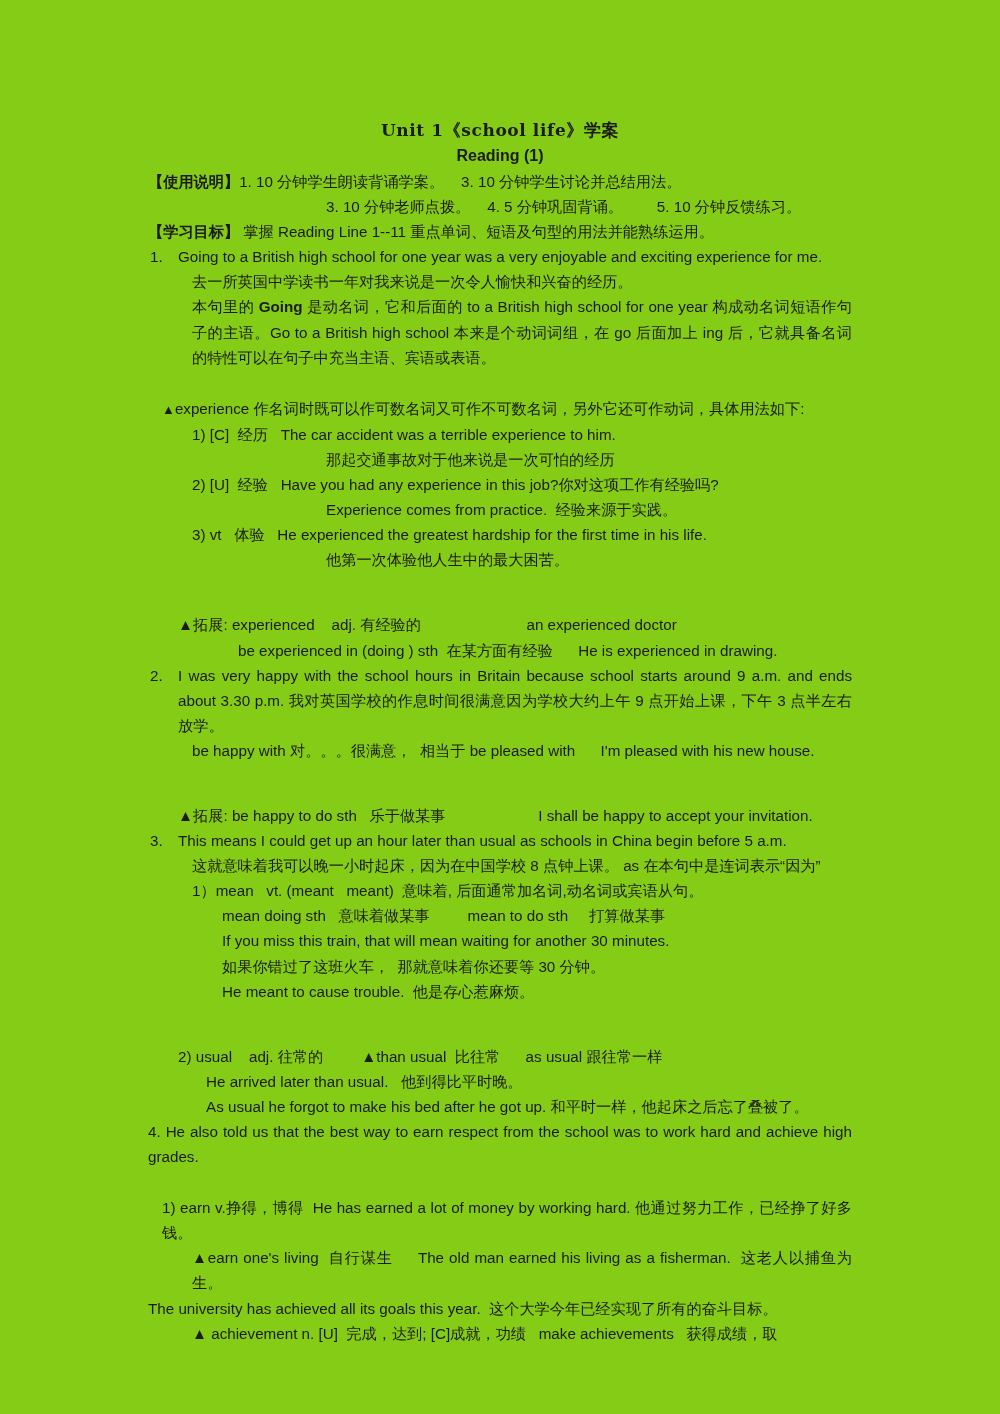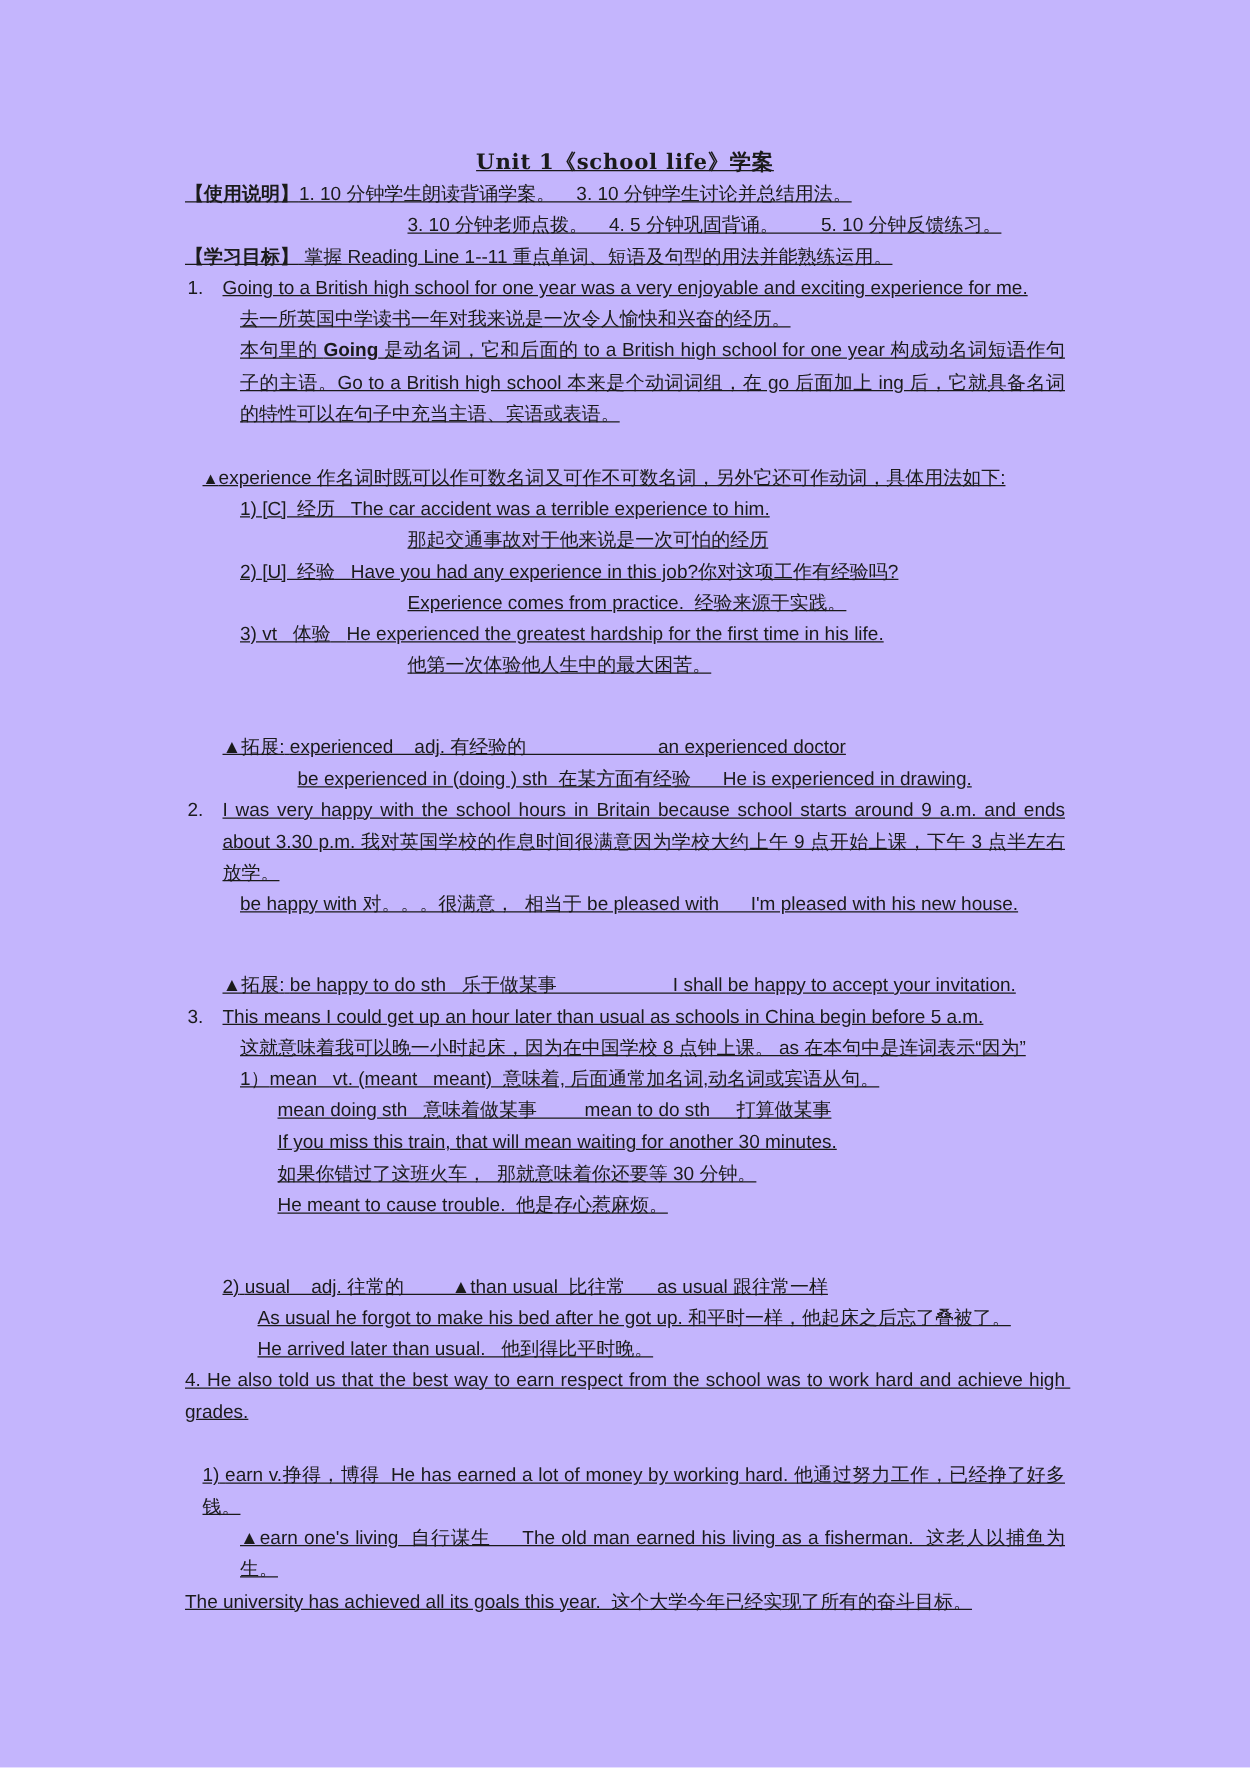--- a/index.html
+++ b/index.html
@@ -12,24 +12,23 @@
     height: 1414px;
     font-family: "Liberation Sans", "DejaVu Sans", sans-serif;
     color: #1a1a1a;
     -webkit-font-smoothing: antialiased;
   }
 
   .page {
     position: relative;
     width: 1000px;
     height: 1414px;
-    background: #c4b5fd;
+    background: #84cc16;
     box-sizing: border-box;
     padding: 118px 72px 0 148px;
-    text-decoration: underline;
   }
 
   .doc-body {
     width: 704px;
     font-size: 15.2px;
     line-height: 25.1px;
     color: #1b1b1b;
   }
 
   
@@ -84,20 +83,21 @@
   .tri { font-size: 13px; }
   .nowrap { white-space: pre; }
 </style>
 </head>
 <body>
 
 <div class="page">
   <div class="doc-body">
 
     <div class="title-main">Unit 1《school life》学案</div>
+    <div class="title-sub">Reading (1)</div>
 
     <div class="line ind0"><span class="b">【使用说明】</span><span>1. 10 分钟学生朗读背诵学案。    3. 10 分钟学生讨论并总结用法。</span></div>
     <div class="line ind9"><span>3. 10 分钟老师点拨。    4. 5 分钟巩固背诵。        5. 10 分钟反馈练习。</span></div>
 
     <div class="line ind0"><span class="b">【学习目标】</span><span> 掌握 Reading Line 1--11 重点单词、短语及句型的用法并能熟练运用。</span></div>
 
     <div class="item just-normal">
       <span class="num">1.</span>
       <span>Going to a British high school for one year was a very enjoyable and exciting experience for me.</span>
     </div>
@@ -132,24 +132,25 @@
     </div>
     <div class="line ind3 just-normal">这就意味着我可以晚一小时起床，因为在中国学校 8 点钟上课。 as 在本句中是连词表示“因为”</div>
 
     <div class="line ind3"><span>1）</span><span>mean   vt. (meant   meant)  意味着, 后面通常加名词,动名词或宾语从句。</span></div>
     <div class="line ind5">mean doing sth   意味着做某事         mean to do sth     打算做某事</div>
     <div class="line ind5">If you miss this train, that will mean waiting for another 30 minutes.</div>
     <div class="line ind5">如果你错过了这班火车，  那就意味着你还要等 30 分钟。</div>
     <div class="line ind5">He meant to cause trouble.  他是存心惹麻烦。</div>
 
     <div class="line ind2"><span>2)</span><span class="nowrap"> </span><span>usual    adj. 往常的         ▲than usual  比往常      as usual 跟往常一样</span></div>
+    <div class="line ind4">He arrived later than usual.   他到得比平时晚。</div>
     <div class="line ind4 just-normal">As usual he forgot to make his bed after he got up. 和平时一样，他起床之后忘了叠被了。</div>
-    <div class="line ind4">He arrived later than usual.   他到得比平时晚。</div>
 
     <div class="line ind0 just-normal">4. He also told us that the best way to earn respect from the school was to work hard and achieve high grades.</div>
 
     <div class="line ind1 just-normal"><span>1)</span><span class="nowrap"> </span><span>earn v.挣得，博得  He has earned a lot of money by working hard. 他通过努力工作，已经挣了好多钱。</span></div>
     <div class="line ind3 just-normal">▲earn one's living  自行谋生     The old man earned his living as a fisherman.  这老人以捕鱼为生。</div>
 
     <div class="line ind0">The university has achieved all its goals this year.  这个大学今年已经实现了所有的奋斗目标。</div>
+    <div class="line ind3">▲ achievement n. [U]  完成，达到; [C]成就，功绩   make achievements   获得成绩，取</div>
 
   </div>
 </div>
 
 </body></html>

